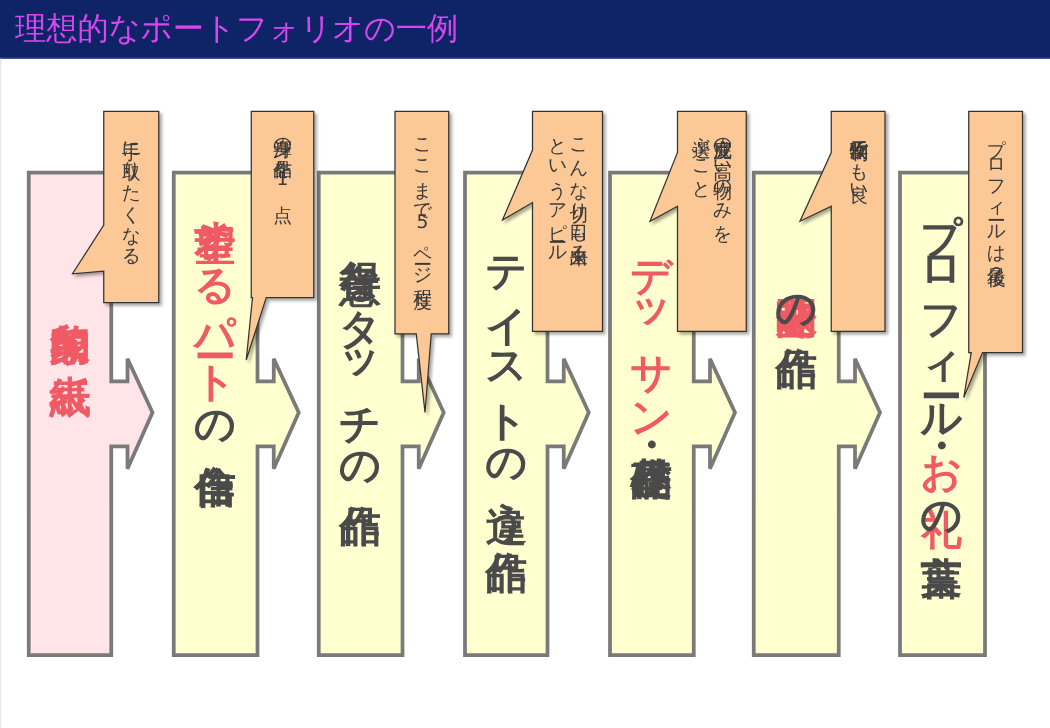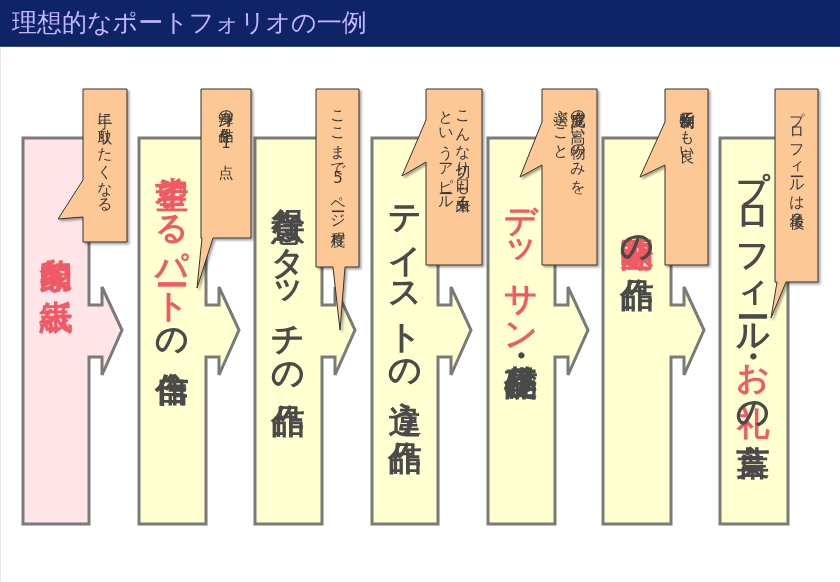--- a/index.html
+++ b/index.html
@@ -9,21 +9,21 @@
     font-family: "DejaVu Sans", "Liberation Sans", sans-serif;
     position: relative;
   }
   .title-bar {
     position: absolute; left: 0; top: 0; width: 840px; height: 46px;
     background: #0f2466;
     border-bottom: 1px solid #3b4f8a;
   }
   .title-text {
     position: absolute; left: 12px; top: 7px;
-    color: #c4b5fd; font-size: 25px; line-height: 32px;
+    color: #d946ef; font-size: 25px; line-height: 32px;
     letter-spacing: 0px; font-weight: normal;
   }
   .left-edge {
     position: absolute; left: 0; top: 47px; width: 1px; height: 535px; background: #e8e8e8;
   }
   svg.shapes { position: absolute; left: 0; top: 0; }
   .vtext {
     position: absolute;
     writing-mode: vertical-rl;
     text-orientation: upright;

